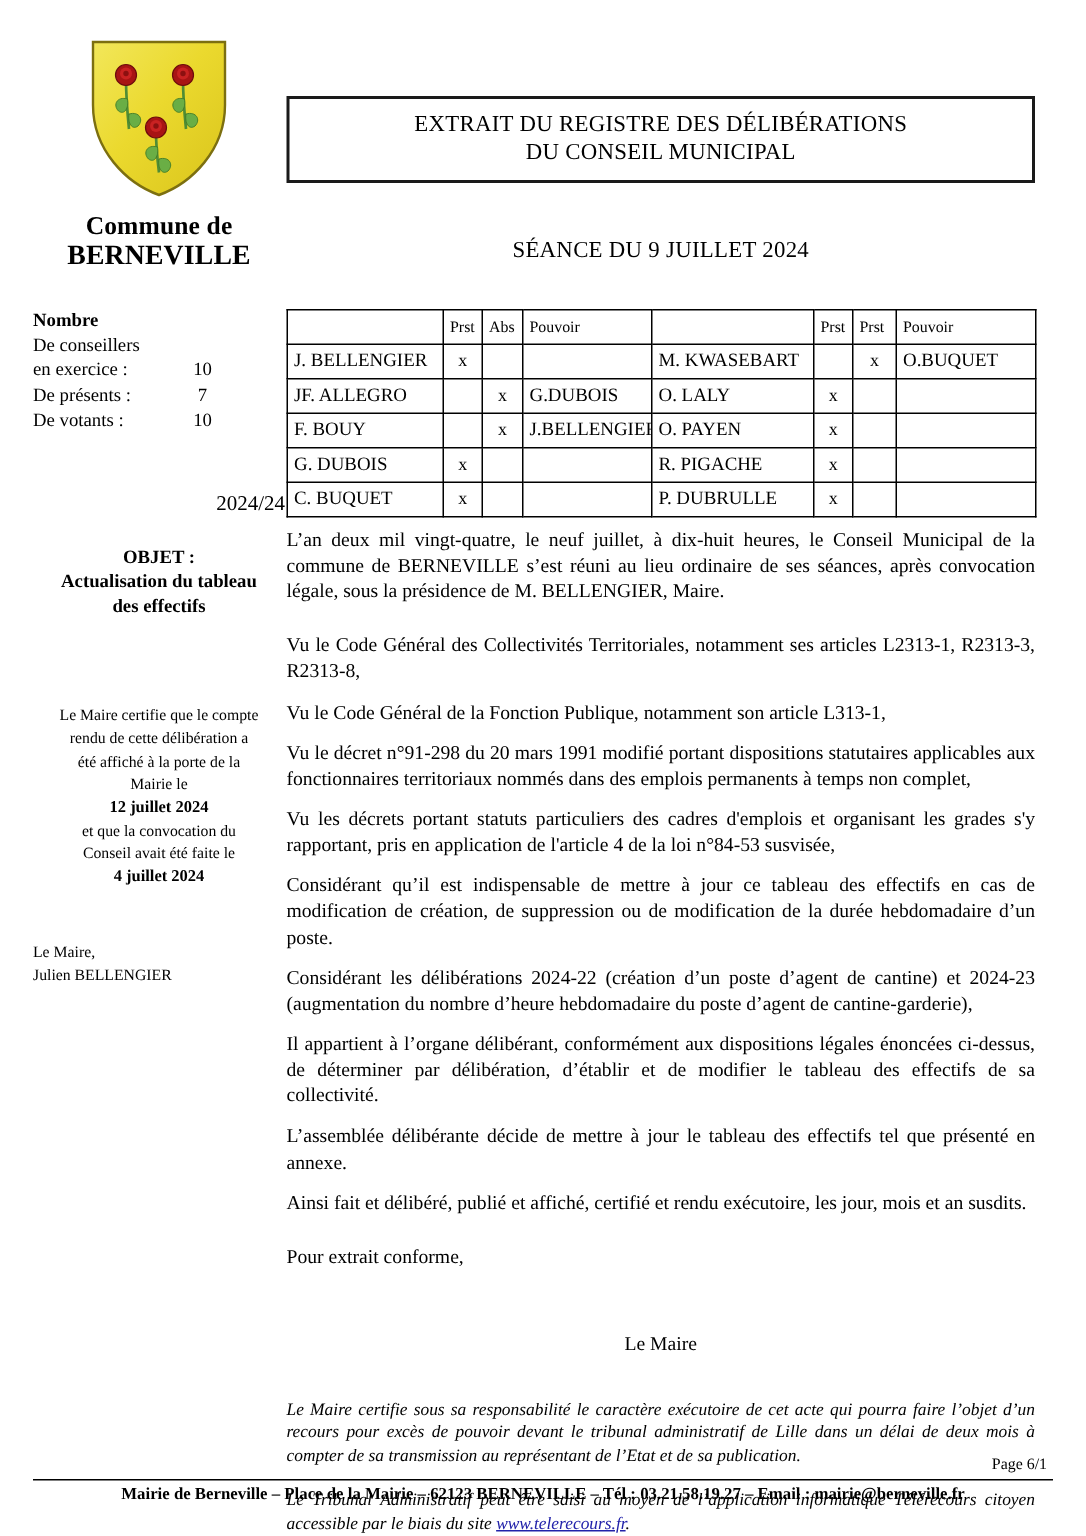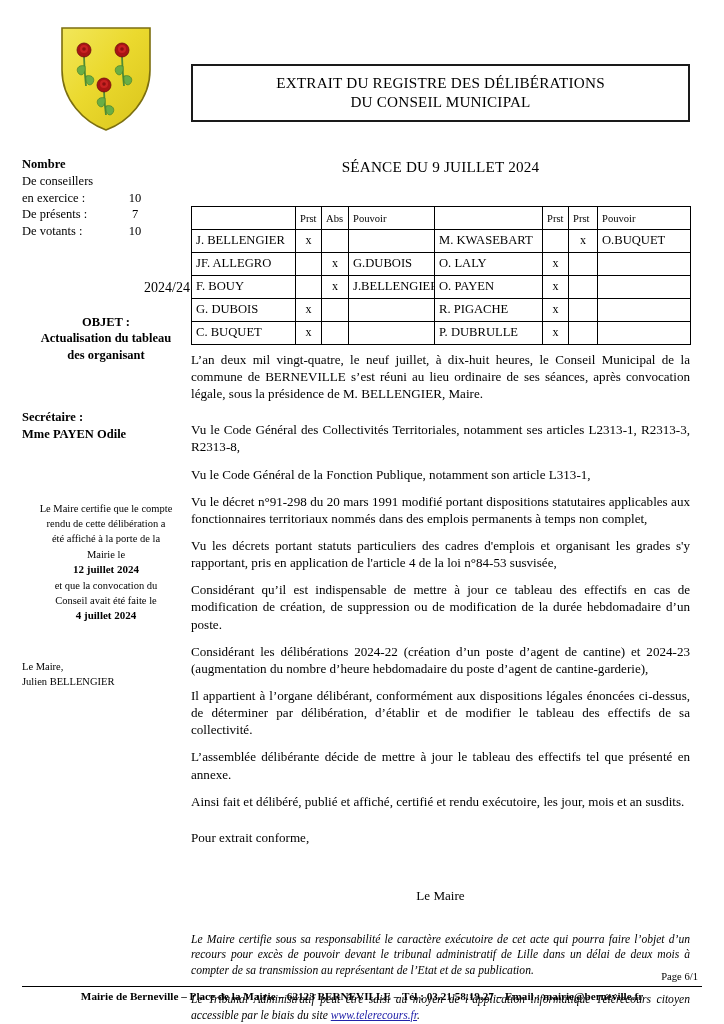--- a/index.html
+++ b/index.html
@@ -268,20 +268,24 @@
           <path d="M4 8 C4 20 5 28 6 36" stroke="#4F8C35" stroke-width="1.8" fill="none"></path>
           <path d="M5 19 C-2 17 -5 23 -1 27 C3 30 6 25 5 19 Z" fill="#6AAE45" stroke="#3f7a28" stroke-width="0.6"></path>
           <path d="M6 27 C13 25 16 31 12 35 C8 38 5 33 6 27 Z" fill="#6AAE45" stroke="#3f7a28" stroke-width="0.6"></path>
           <circle cx="4" cy="6" r="7" fill="#A81414" stroke="#6d0c0c" stroke-width="0.8"></circle>
           <circle cx="4" cy="5" r="4" fill="#C92222"></circle>
           <circle cx="4" cy="5" r="1.8" fill="#8c1010"></circle>
         </g>
       </svg>
     </div>
 
+    <div class="commune-name">
+      <span>Commune de</span>
+      <span class="l2">BERNEVILLE</span>
+    </div>
 
     <div class="nombre-block">
       <div class="nombre-title">Nombre</div>
       <div>De conseillers</div>
       <div class="nombre-row">
         <span class="lbl">en exercice :</span>
         <span class="val">10</span>
       </div>
       <div class="nombre-row">
         <span class="lbl">De présents :</span>
@@ -291,27 +295,23 @@
         <span class="lbl">De votants  :</span>
         <span class="val">10</span>
       </div>
     </div>
 
     <div class="ref-number">2024/24</div>
 
     <div class="objet-block">
       <span class="objet-label">OBJET :</span>
       <span>Actualisation du tableau</span><br>
-      <span>des organisant</span>
-    </div>
-
-    <div class="secretaire-block">
-      <div>Secrétaire :</div>
-      <div>Mme PAYEN Odile</div>
-    </div>
+      <span>des effectifs</span>
+    </div>
+
 
     <div class="certif-block">
       <span>Le Maire certifie que le compte</span><br>
       <span>rendu de cette délibération a</span><br>
       <span>été affiché à  la  porte  de  la</span><br>
       <span>Mairie  le</span><br>
       <span class="bold">12 juillet 2024</span><br>
       <span>et  que  la convocation  du</span><br>
       <span>Conseil  avait  été  faite  le</span><br>
       <span class="bold">4 juillet 2024</span>

